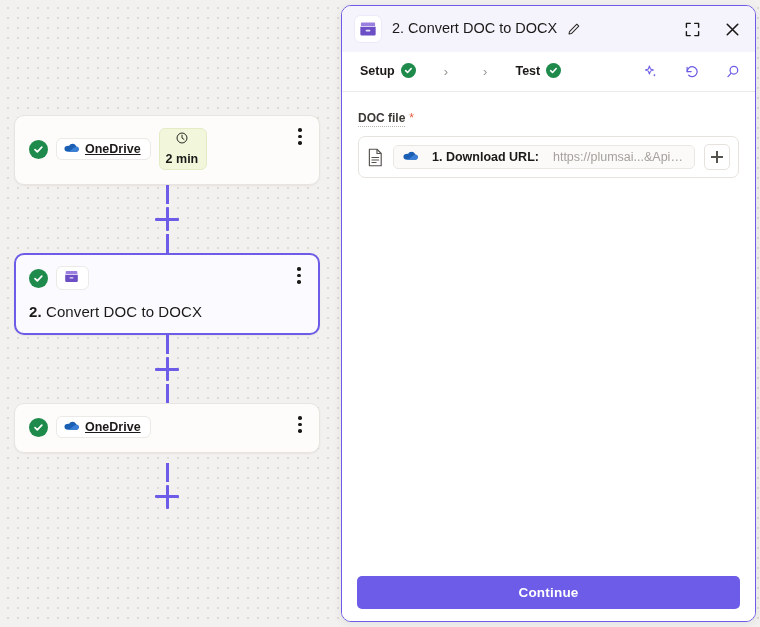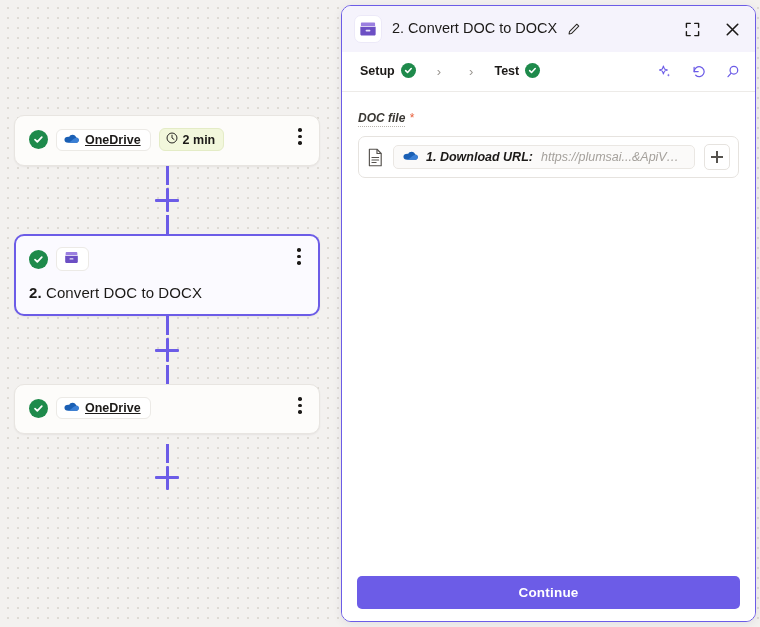--- a/index.html
+++ b/index.html
@@ -82,20 +82,21 @@
     align-items: center;
     gap: 5px;
     background: #f2f7dc;
     border: 1px solid #e4ecc6;
     border-radius: 6px;
     padding: 3px 8px 3px 6px;
     font-size: 12.5px;
     font-weight: bold;
     color: #1c1a18;
     white-space: nowrap;
+    flex-direction: column;
   }
 
   .kebab {
     position: absolute;
     right: 11px;
     top: 12px;
     width: 16px;
     display: flex;
     flex-direction: column;
     align-items: center;
@@ -192,21 +193,21 @@
   .header-spacer { flex: 1 1 auto; }
   .hdr-btn { cursor: pointer; display: flex; align-items: center; justify-content: center; width: 22px; height: 22px;}
 
   .tabbar {
     height: 40px;
     background: #ffffff;
     border-bottom: 1px solid #edebe8;
     display: flex;
     align-items: center;
     padding: 0 14px;
-    gap: 6px;
+    gap: 13px;
     flex: 0 0 auto;
   }
   .tab {
     display: flex;
     align-items: center;
     gap: 6px;
     font-size: 12.5px;
     font-weight: bold;
     color: #1c1a18;
     height: 100%;
@@ -223,21 +224,20 @@
     user-select: none;
   }
   .tabbar-spacer { flex: 1 1 auto; }
   .tool-icon { cursor: pointer; margin-left: 12px; display: flex; align-items: center;}
 
   .panel-body {
     flex: 1 1 auto;
     background: #ffffff;
     padding: 16px 16px 0 16px;
     overflow: hidden;
-    font-style: italic;
   }
 
   .field-label {
     font-size: 12px;
     font-weight: bold;
     color: #3a3834;
     border-bottom: 1px dotted #b9b5af;
     display: inline-block;
     padding-bottom: 1px;
   }
@@ -252,21 +252,21 @@
     align-items: center;
     padding: 7px 8px;
     gap: 9px;
   }
   .doc-ico { flex: 0 0 auto; display: flex; align-items: center; }
 
   .token {
     flex: 1 1 auto;
     display: flex;
     align-items: center;
-    gap: 8px;
+    gap: 14px;
     background: #fbfaf9;
     border: 1px solid #eae7e3;
     border-radius: 5px;
     padding: 4px 9px;
     min-width: 0;
     overflow: hidden;
     font-size: 12.5px;
   }
   .token-label { font-weight: bold; color: #1c1a18; white-space: nowrap; }
   .token-value { color: #a5a19c; white-space: nowrap; overflow: hidden; text-overflow: ellipsis; }

